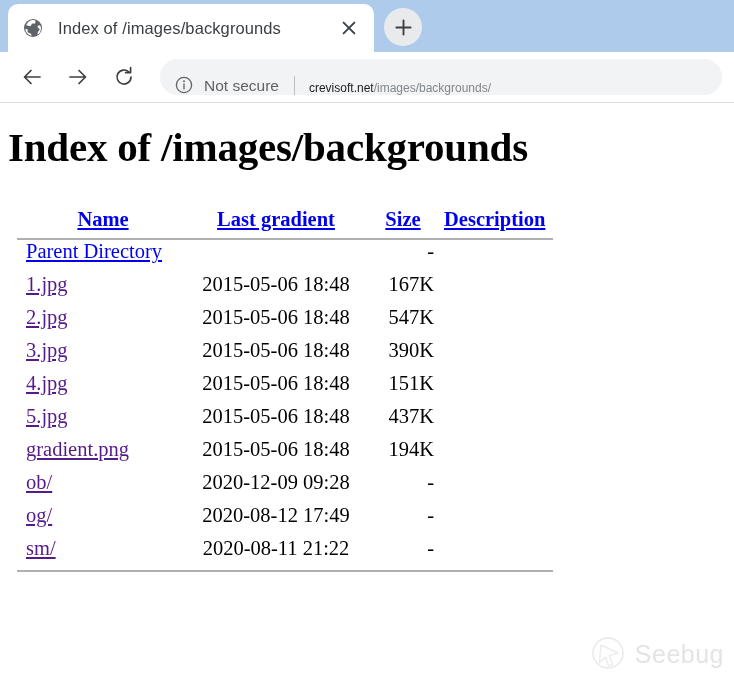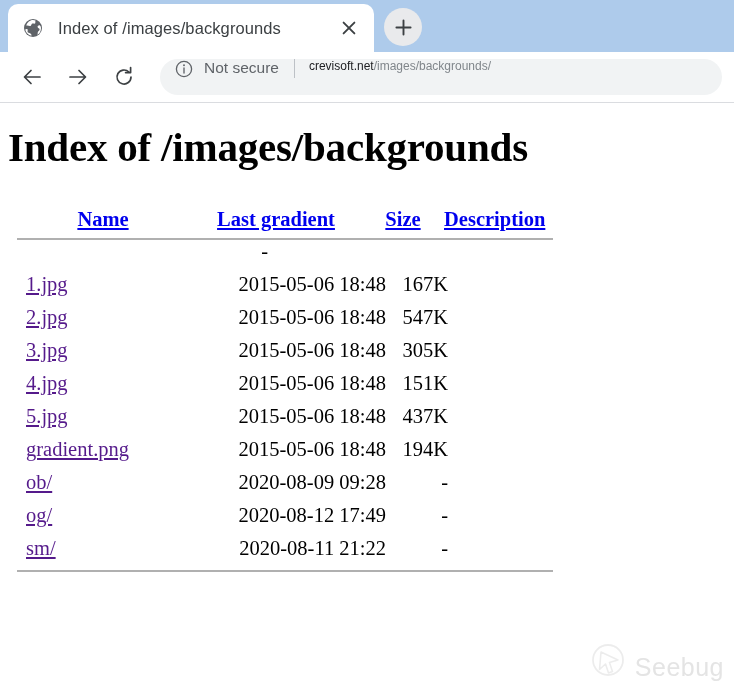--- a/index.html
+++ b/index.html
@@ -109,21 +109,21 @@
     flex: 0 0 auto;
     margin-right: 10px;
     border-radius: 50%;
   }
   .omnibox {
     flex: 1 1 auto;
     height: 36px;
     background: #f1f3f4;
     border-radius: 18px;
     display: flex;
-    align-items: flex-start;
+    align-items: flex-end;
     padding: 0 16px 0 14px;
     box-sizing: border-box;
     margin-left: 8px;
     min-width: 0;
   }
   .info-icon {
     width: 20px;
     height: 20px;
     flex: 0 0 auto;
     display: flex;
@@ -188,22 +188,21 @@
     width: 180px;
     flex: 0 0 auto;
     padding-left: 26px;
     box-sizing: border-box;
     white-space: nowrap;
   }
   .col-date {
     width: 192px;
     flex: 0 0 auto;
     white-space: nowrap;
-    text-align: right;
-    margin-left: 14px;
+    text-align: center;
   }
   .col-size {
     width: 62px;
     flex: 0 0 auto;
     text-align: right;
     white-space: nowrap;
   }
   .col-desc {
     flex: 1 1 auto;
     white-space: nowrap;
@@ -248,23 +247,23 @@
     font-size: 19.5px;
     font-style: italic;
     color: #000000;
     padding-left: 17px;
   }
 
   
   .watermark {
     position: absolute;
     right: 10px;
-    bottom: 0;
-    display: flex;
-    align-items: flex-end;
+    bottom: 7px;
+    display: flex;
+    align-items: center;
     opacity: 0.95;
     pointer-events: none;
   }
   .wm-mark { width: 42px; height: 42px; flex: 0 0 auto; }
   .wm-text {
     font-family: "Liberation Sans", sans-serif;
     font-size: 25px;
     color: #e3e3e3;
     margin-left: 6px;
     letter-spacing: 0.5px;
@@ -349,20 +348,21 @@
       <div class="hrow">
         <span class="h-name"><a class="hlink">Name</a></span>
         <span class="h-date"><a class="hlink">Last gradient</a></span>
         <span class="h-size"><a class="hlink">Size</a></span>
         <span class="h-desc"><a class="hlink">Description</a></span>
       </div>
 
       <hr class="rule rule-top">
 
       <div class="lrow">
+        <span class="col-name"><a class="link-parent">Parent Directory</a></span>
         <span class="col-date"></span>
         <span class="col-size">-</span>
         <span class="col-desc"></span>
       </div>
 
       <div id="rows">
           <div class="lrow">
             <span class="col-name"><a class="link-visited">1.jpg</a></span>
             <span class="col-date">2015-05-06 18:48</span>
             <span class="col-size">167K</span>
@@ -370,21 +370,21 @@
           </div>
           <div class="lrow">
             <span class="col-name"><a class="link-visited">2.jpg</a></span>
             <span class="col-date">2015-05-06 18:48</span>
             <span class="col-size">547K</span>
             <span class="col-desc"></span>
           </div>
           <div class="lrow">
             <span class="col-name"><a class="link-visited">3.jpg</a></span>
             <span class="col-date">2015-05-06 18:48</span>
-            <span class="col-size">305K</span>
+            <span class="col-size">390K</span>
             <span class="col-desc"></span>
           </div>
           <div class="lrow">
             <span class="col-name"><a class="link-visited">4.jpg</a></span>
             <span class="col-date">2015-05-06 18:48</span>
             <span class="col-size">151K</span>
             <span class="col-desc"></span>
           </div>
           <div class="lrow">
             <span class="col-name"><a class="link-visited">5.jpg</a></span>
@@ -393,21 +393,21 @@
             <span class="col-desc"></span>
           </div>
           <div class="lrow">
             <span class="col-name"><a class="link-visited">gradient.png</a></span>
             <span class="col-date">2015-05-06 18:48</span>
             <span class="col-size">194K</span>
             <span class="col-desc"></span>
           </div>
           <div class="lrow">
             <span class="col-name"><a class="link-visited">ob/</a></span>
-            <span class="col-date">2020-08-09 09:28</span>
+            <span class="col-date">2020-12-09 09:28</span>
             <span class="col-size">-</span>
             <span class="col-desc"></span>
           </div>
           <div class="lrow">
             <span class="col-name"><a class="link-visited">og/</a></span>
             <span class="col-date">2020-08-12 17:49</span>
             <span class="col-size">-</span>
             <span class="col-desc"></span>
           </div>
           <div class="lrow">

